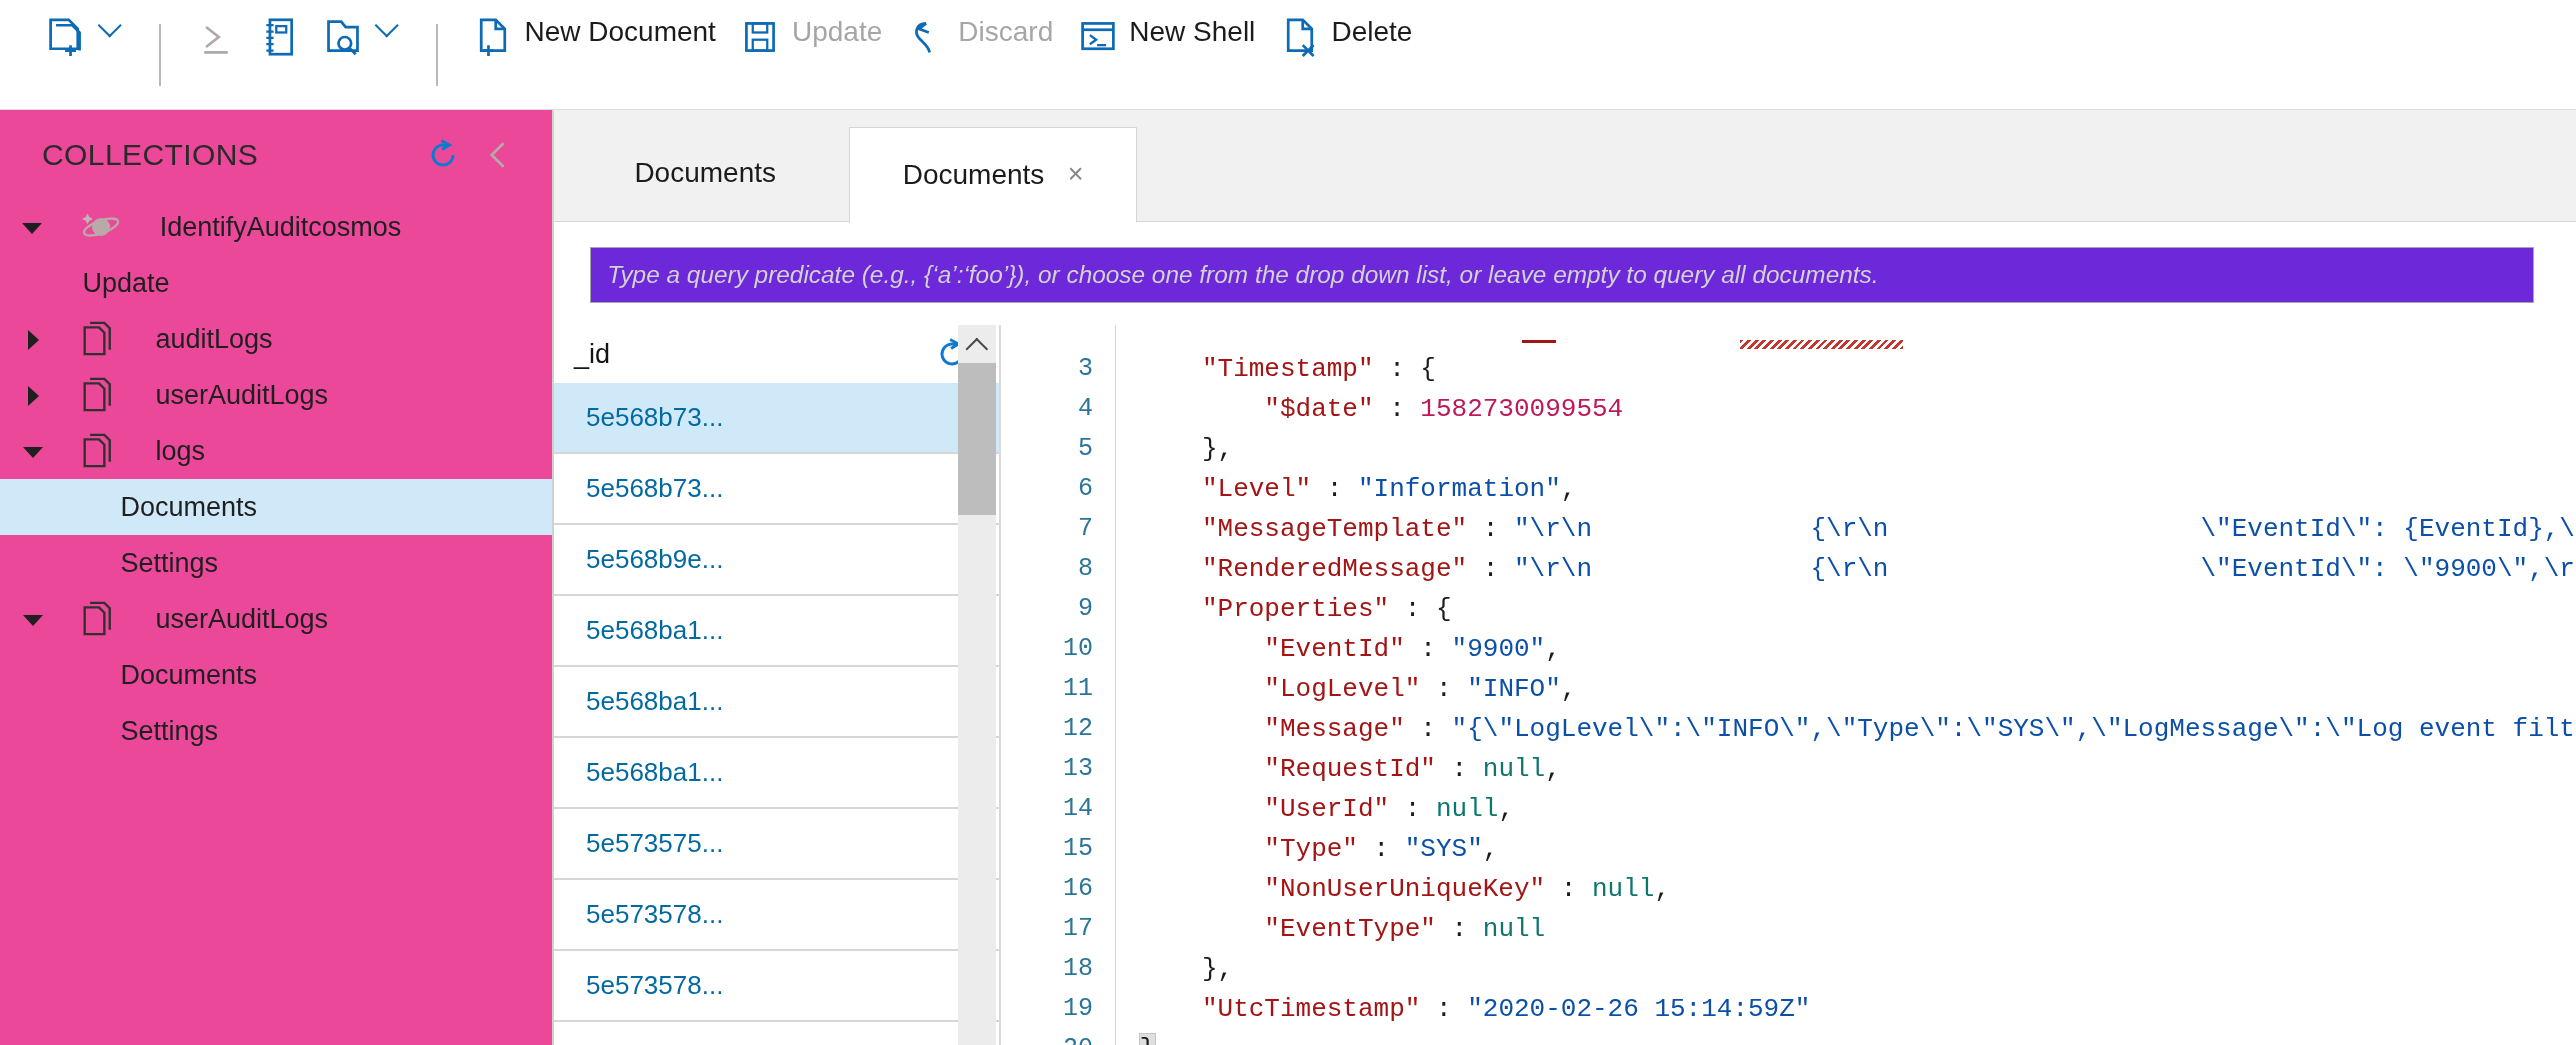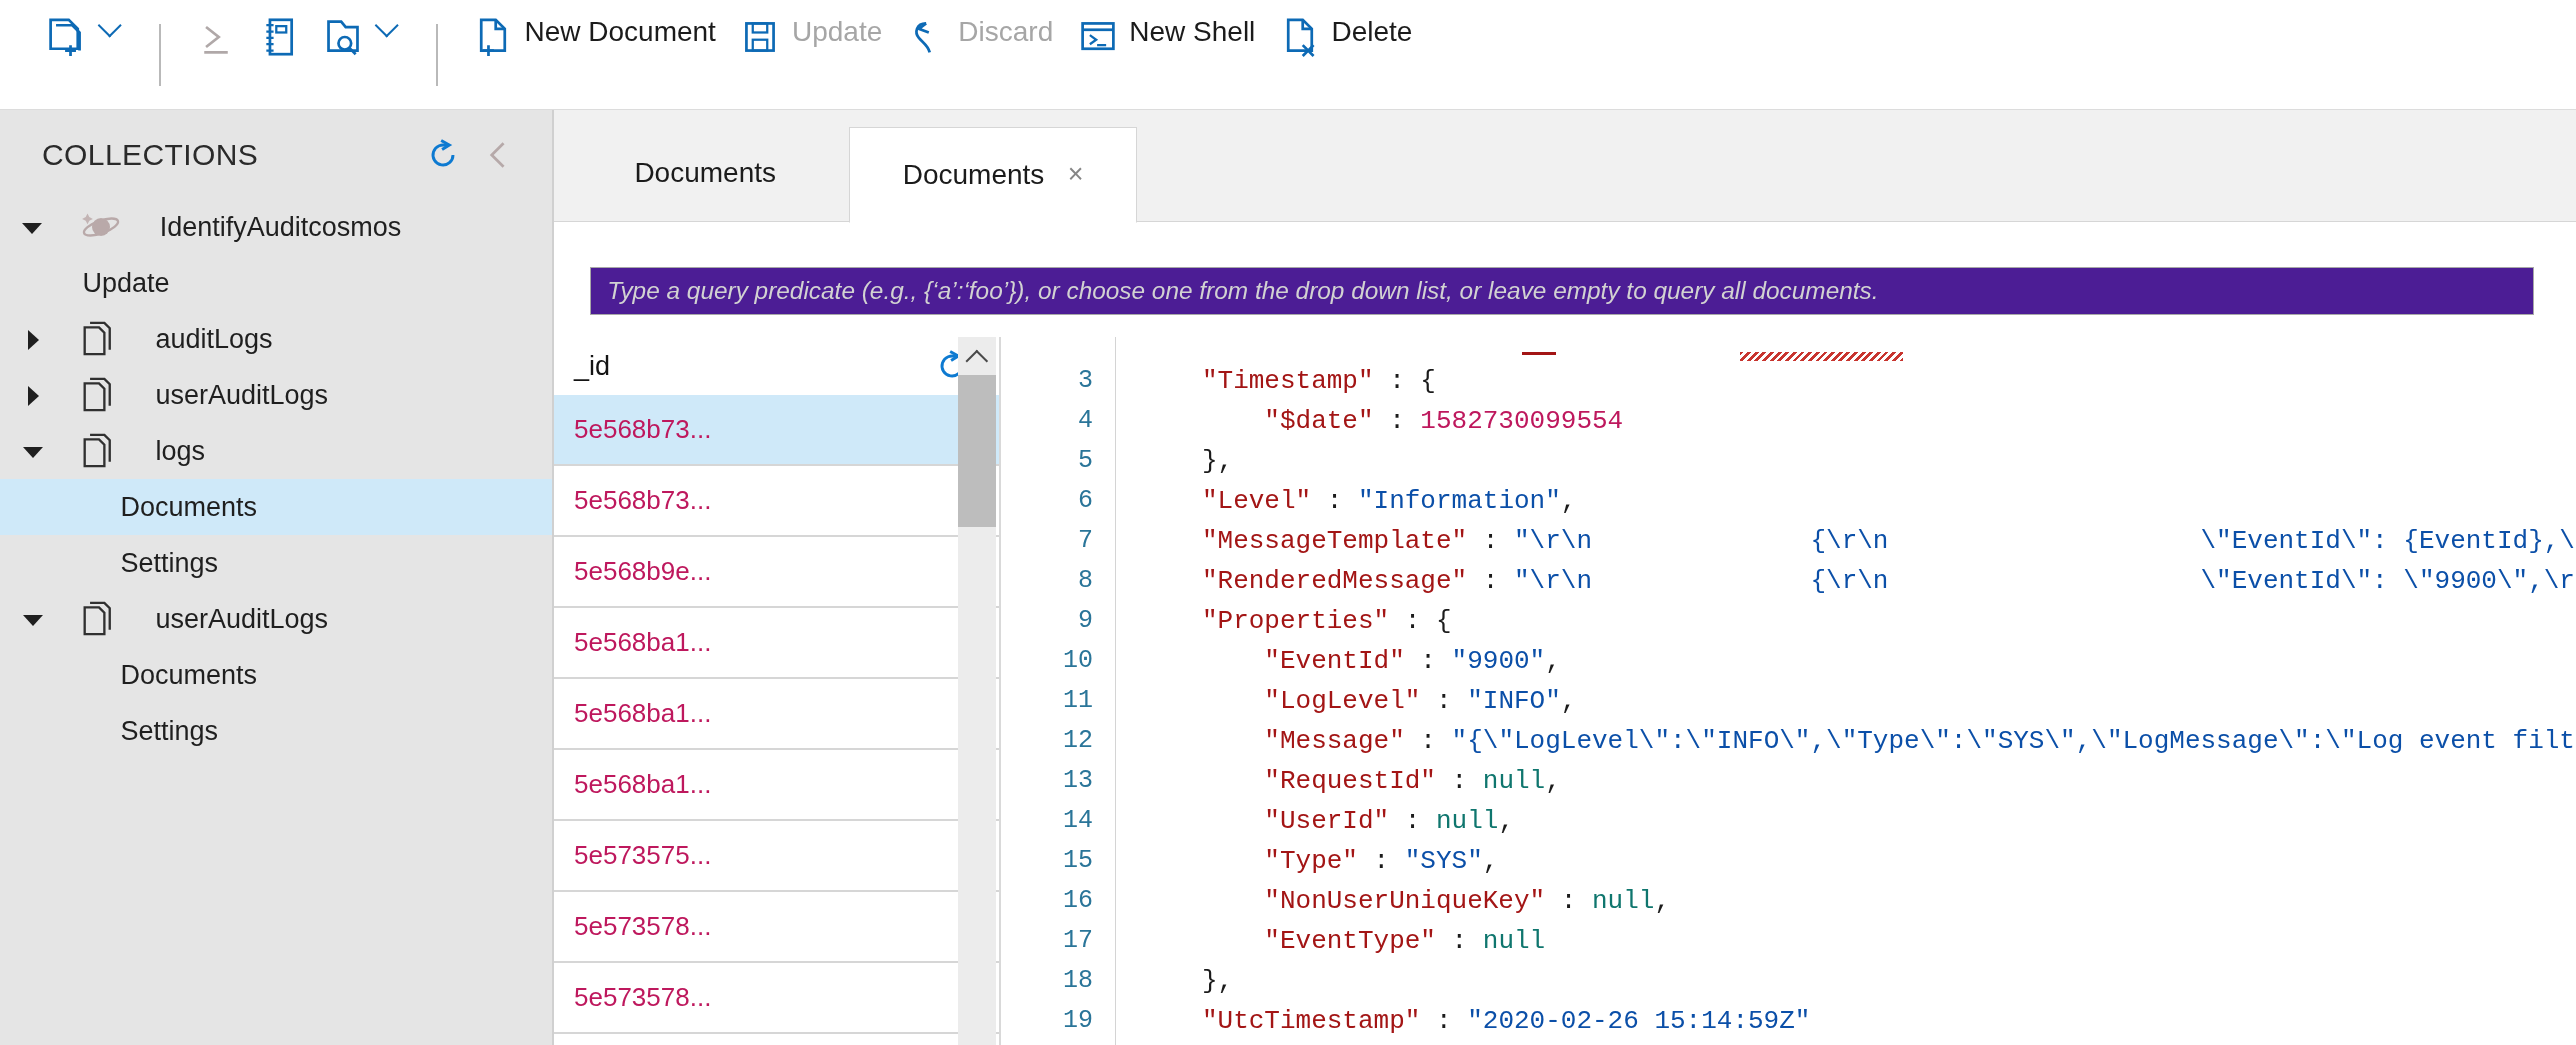--- a/index.html
+++ b/index.html
@@ -77,21 +77,21 @@
   #main {
     display: flex;
     height: 935px;
   }
 
   
   #sidebar {
     width: 554px;
     box-sizing: border-box;
     border-right: 2.7px solid #d0d0d0;
-    background: #e5e5e5;
+    background: #ec4899;
     flex: none;
     position: relative;
   }
   #sb-header {
     height: 89px;
     display: flex;
     align-items: center;
     padding: 0 33px 0 42px;
   }
   #sb-title {
@@ -192,31 +192,30 @@
     color: #868686;
     line-height: 1;
     cursor: pointer;
   }
   #querybar {
     padding: 25px 42px 0 36px;
     flex: none;
   }
   #query-input {
     width: 100%;
-    height: 48px;
+    height: 56px;
     box-sizing: border-box;
     border: 1.8px solid #a8a8a8;
     font-size: 24.4px;
     font-style: italic;
     color: #d2d2d2;
     font-family: "Liberation Sans", sans-serif;
     padding: 0 16.3px;
-    background: #4c1d95;
+    background: #6d28d9;
     outline: none;
-    margin-top: 20px;
   }
   #query-input::placeholder { color: #d2d2d2; font-style: italic; opacity: 1; }
 
   #content-split {
     display: flex;
     flex: 1;
     min-height: 0;
     margin-top: 22px;
   }
 
@@ -240,23 +239,23 @@
     font-size: 27px;
     font-weight: normal;
     color: #141414;
     flex: 1;
   }
   #doclist-rows { flex: 1; overflow: hidden; }
   .doc-row {
     height: 71px;
     display: flex;
     align-items: center;
-    padding-left: 20px;
+    padding-left: 32px;
     font-size: 26px;
-    color: #be185d;
+    color: #0369a1;
     border-bottom: 2.7px solid #d6d6d6;
     cursor: pointer;
     box-sizing: border-box;
   }
   .doc-row.selected { background: #cfe9f9; }
   #doclist-scroll {
     position: absolute;
     right: 2.7px;
     top: 0;
     bottom: 0;

